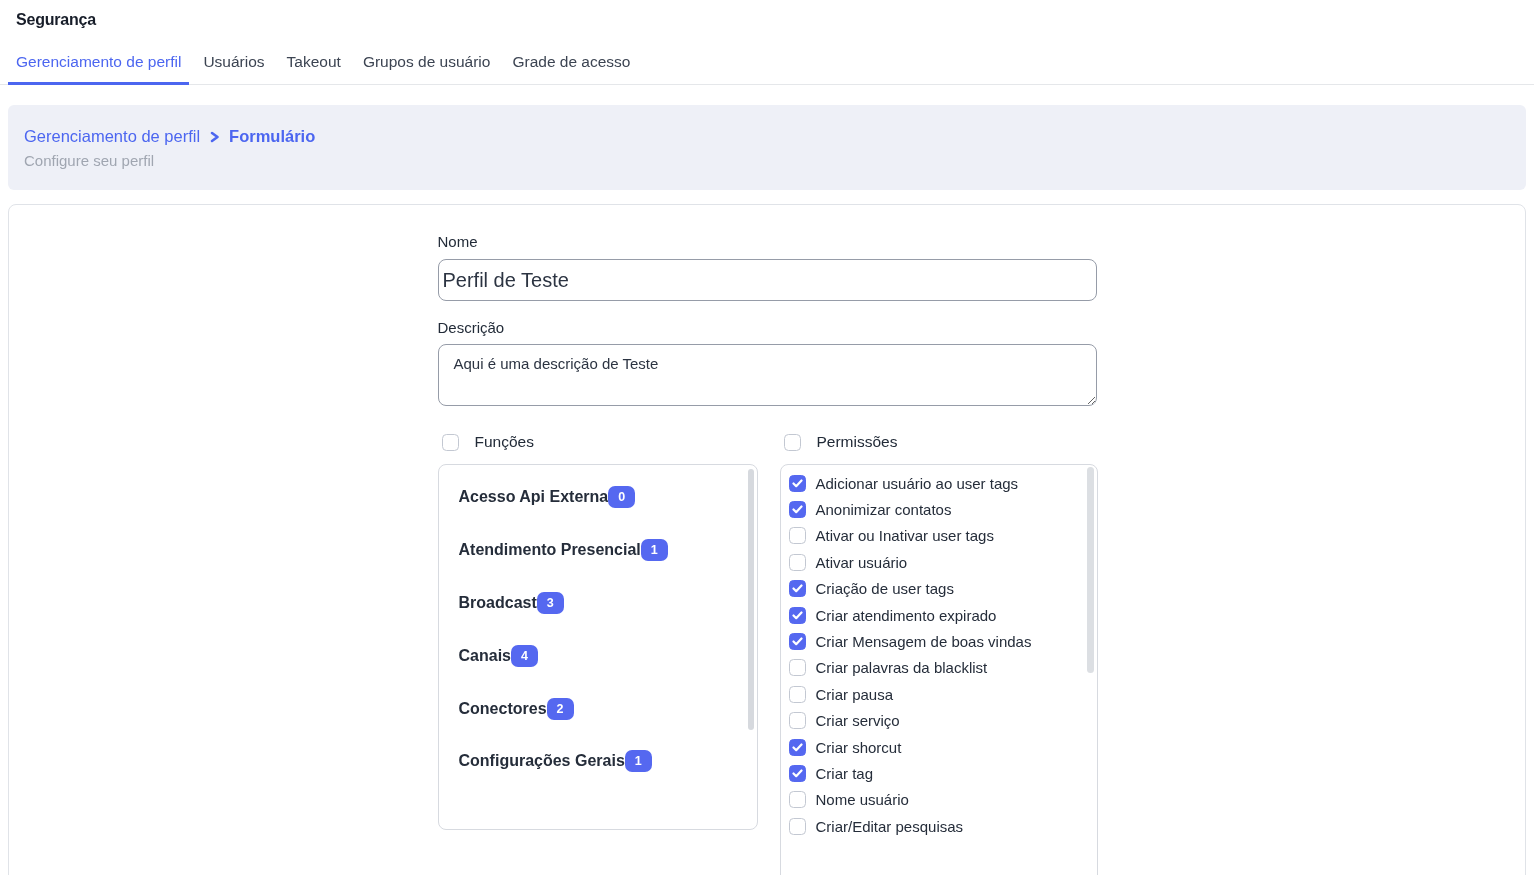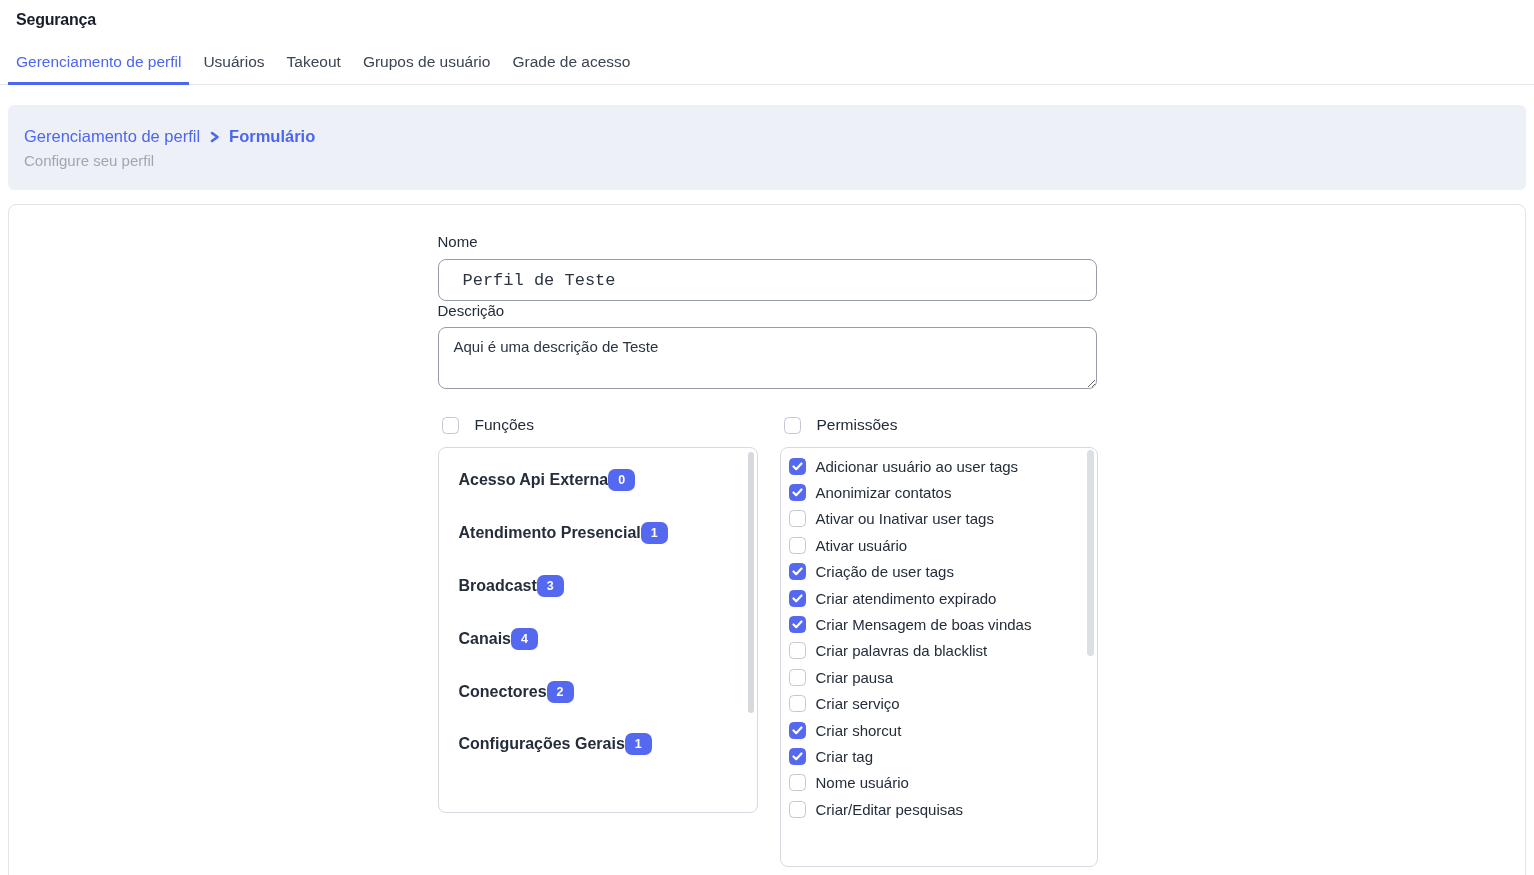--- a/index.html
+++ b/index.html
@@ -33,22 +33,22 @@
   .crumb-link{cursor:pointer;}
   .crumb-current{font-weight:700;}
   .chev{display:inline-flex;margin-top:1px;}
   .banner-sub{margin-top:5px;font-size:15px;color:var(--muted);line-height:19px;}
 
   
   .card{margin:14px 8px 0;height:700px;border:1px solid var(--card-border);border-radius:8px;background:#fff;position:relative;overflow:hidden;}
   .form-col{width:659px;margin:0 auto;padding-top:27px;}
   .field-label{display:block;font-size:15px;color:#222b38;margin-bottom:8px;line-height:19px;}
   .text-input{width:100%;height:42px;border:1px solid var(--input-border);border-radius:8px;
-    padding:0 24px;font-size:17px;font-family:Liberation Mono, monospace;color:var(--ink-soft);outline:none;background:#fff;}
-  .label-2{margin-bottom:7px;}
+    padding:0 4px;font-size:20px;font-family:Liberation Sans, sans-serif;color:var(--ink-soft);outline:none;background:#fff;}
+  .label-2{margin-top:17px;margin-bottom:7px;}
   .textarea{width:100%;height:62px;border:1px solid var(--input-border);border-radius:8px;
     padding:10px 15px;font-size:15px;font-family:inherit;color:var(--ink-soft);outline:none;resize:both;background:#fff;}
 
   .cols{display:flex;gap:22px;margin-top:23px;}
   .col1{width:320px;flex:none;}
   .col2{width:318px;flex:none;}
   .col-head{display:flex;align-items:center;gap:16px;margin:0 0 13px 4px;}
   .col-head-label{font-size:15.5px;color:#222b38;}
 
   .cb{width:17px;height:17px;border:1.5px solid var(--cb-border);border-radius:4.5px;background:#fff;

